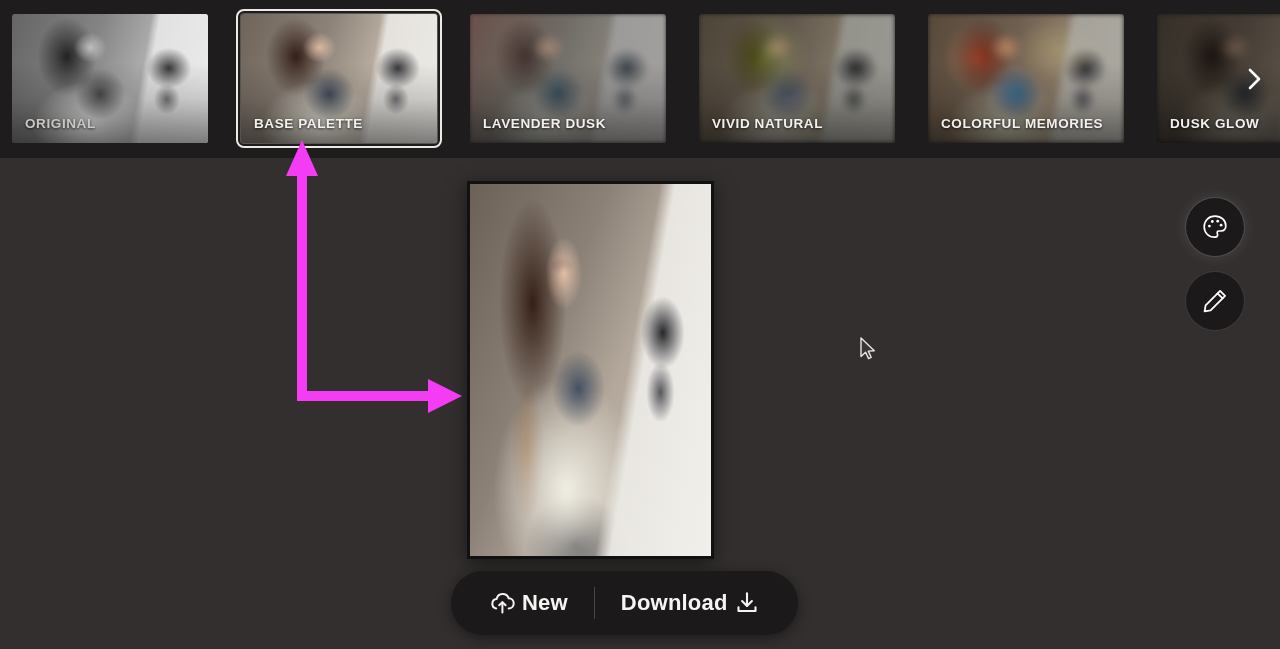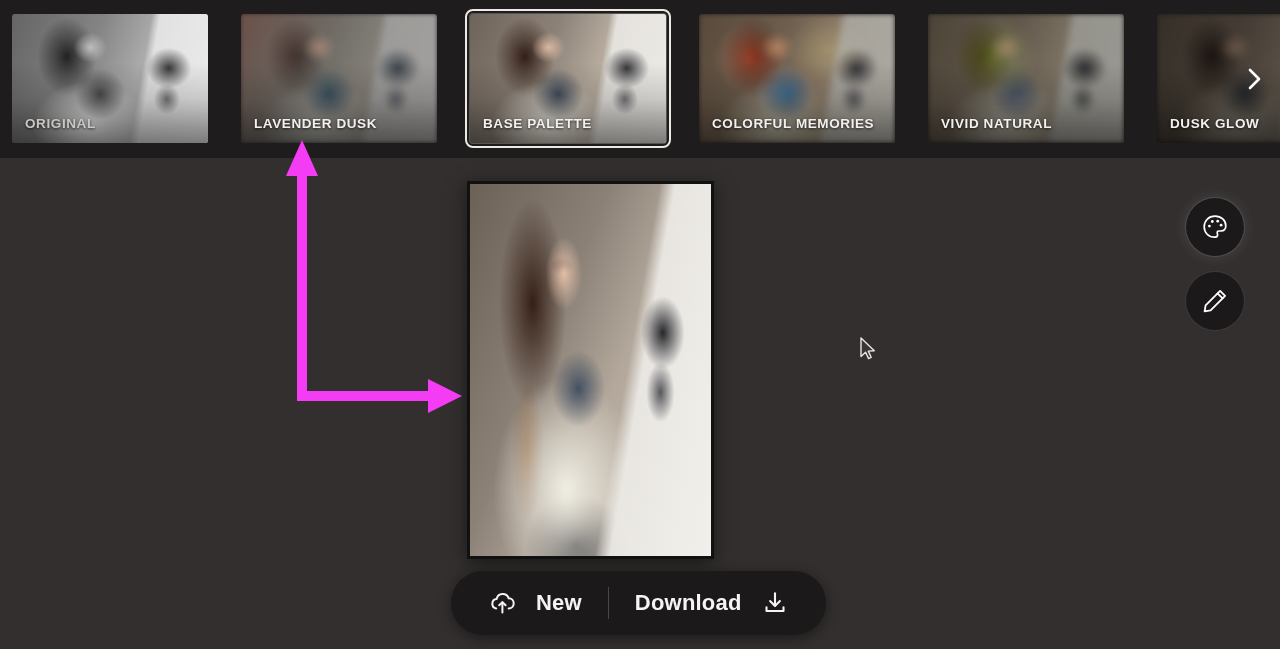--- a/index.html
+++ b/index.html
@@ -77,21 +77,21 @@
   .preview-img{ width:100%; height:100%; }
 
   
   .action-bar{
     position:absolute; left:451px; top:571px;
     height:64px; border-radius:32px; background:#1b1919;
     display:flex; align-items:center; padding:0 30px;
     box-shadow:0 3px 14px rgba(0,0,0,.45);
   }
   .action-btn{
-    display:flex; align-items:center; gap:20px;
+    display:flex; align-items:center; gap:6px;
     color:#f6f4f2; font-size:22px; font-weight:bold; letter-spacing:.2px;
     cursor:pointer; padding:0 8px; height:100%;
   }
   .act-divider{ width:1px; height:32px; background:#4a4644; margin:0 18px; }
 
   
   .fab{
     position:absolute; right:36px;
     width:58px; height:58px; border-radius:50%;
     background:#1b1919; display:flex; align-items:center; justify-content:center;
@@ -115,48 +115,48 @@
     <div class="strip-track">
 
       <div class="thumb dimlabel">
         <div class="pic"></div>
         <div class="tint" style="background:rgba(120,120,120,.30); backdrop-filter:grayscale(1); filter:grayscale(1); mix-blend-mode:saturation; background-color:#808080;"></div>
         <div class="tint" style="background:#8a8a8a; mix-blend-mode:color;"></div>
         <div class="vign"></div>
         <div class="label">ORIGINAL</div>
       </div>
 
+      <div class="thumb selected">
+        <div class="pic"></div>
+        <div class="vign"></div>
+        <div class="label">BASE PALETTE</div>
+      </div>
+
       <div class="thumb">
         <div class="pic" style="filter:blur(2.2px) saturate(1.5) contrast(.95);"></div>
         <div class="tint" style="background:linear-gradient(120deg, rgba(190,70,70,.34) 0%, rgba(60,160,170,.30) 48%, rgba(150,140,190,.24) 100%); mix-blend-mode:screen;"></div>
         <div class="tint" style="background:rgba(20,18,20,.34);"></div>
         <div class="vign"></div>
         <div class="label">LAVENDER DUSK</div>
       </div>
 
-      <div class="thumb selected">
-        <div class="pic"></div>
-        <div class="vign"></div>
-        <div class="label">BASE PALETTE</div>
+      <div class="thumb">
+        <div class="pic" style="filter:blur(2.4px) saturate(1.6);"></div>
+        <div class="tint" style="background:radial-gradient(ellipse 30% 46% at 34% 34%, rgba(132,176,36,.68) 0%, rgba(132,176,36,0) 74%), radial-gradient(ellipse 22% 30% at 46% 66%, rgba(150,150,200,.52) 0%, rgba(150,150,200,0) 76%); mix-blend-mode:screen;"></div>
+        <div class="tint" style="background:rgba(16,18,14,.38);"></div>
+        <div class="vign"></div>
+        <div class="label">VIVID NATURAL</div>
       </div>
 
       <div class="thumb">
         <div class="pic" style="filter:blur(2.4px) saturate(2.1);"></div>
         <div class="tint" style="background:radial-gradient(ellipse 26% 40% at 26% 34%, rgba(226,62,40,.78) 0%, rgba(226,62,40,0) 72%), radial-gradient(ellipse 22% 32% at 44% 62%, rgba(40,140,215,.72) 0%, rgba(40,140,215,0) 74%), radial-gradient(ellipse 28% 34% at 66% 28%, rgba(225,170,50,.55) 0%, rgba(225,170,50,0) 74%); mix-blend-mode:screen;"></div>
         <div class="tint" style="background:rgba(18,16,14,.30);"></div>
         <div class="vign"></div>
         <div class="label">COLORFUL MEMORIES</div>
-      </div>
-
-      <div class="thumb">
-        <div class="pic" style="filter:blur(2.4px) saturate(1.6);"></div>
-        <div class="tint" style="background:radial-gradient(ellipse 30% 46% at 34% 34%, rgba(132,176,36,.68) 0%, rgba(132,176,36,0) 74%), radial-gradient(ellipse 22% 30% at 46% 66%, rgba(150,150,200,.52) 0%, rgba(150,150,200,0) 76%); mix-blend-mode:screen;"></div>
-        <div class="tint" style="background:rgba(16,18,14,.38);"></div>
-        <div class="vign"></div>
-        <div class="label">VIVID NATURAL</div>
       </div>
 
       <div class="thumb">
         <div class="pic" style="filter:blur(2.6px) saturate(.8) brightness(.78);"></div>
         <div class="tint" style="background:linear-gradient(120deg, rgba(120,95,60,.42) 0%, rgba(150,130,100,.30) 100%); mix-blend-mode:overlay;"></div>
         <div class="tint" style="background:rgba(14,14,16,.42);"></div>
         <div class="vign"></div>
         <div class="label">DUSK GLOW</div>
       </div>
 

